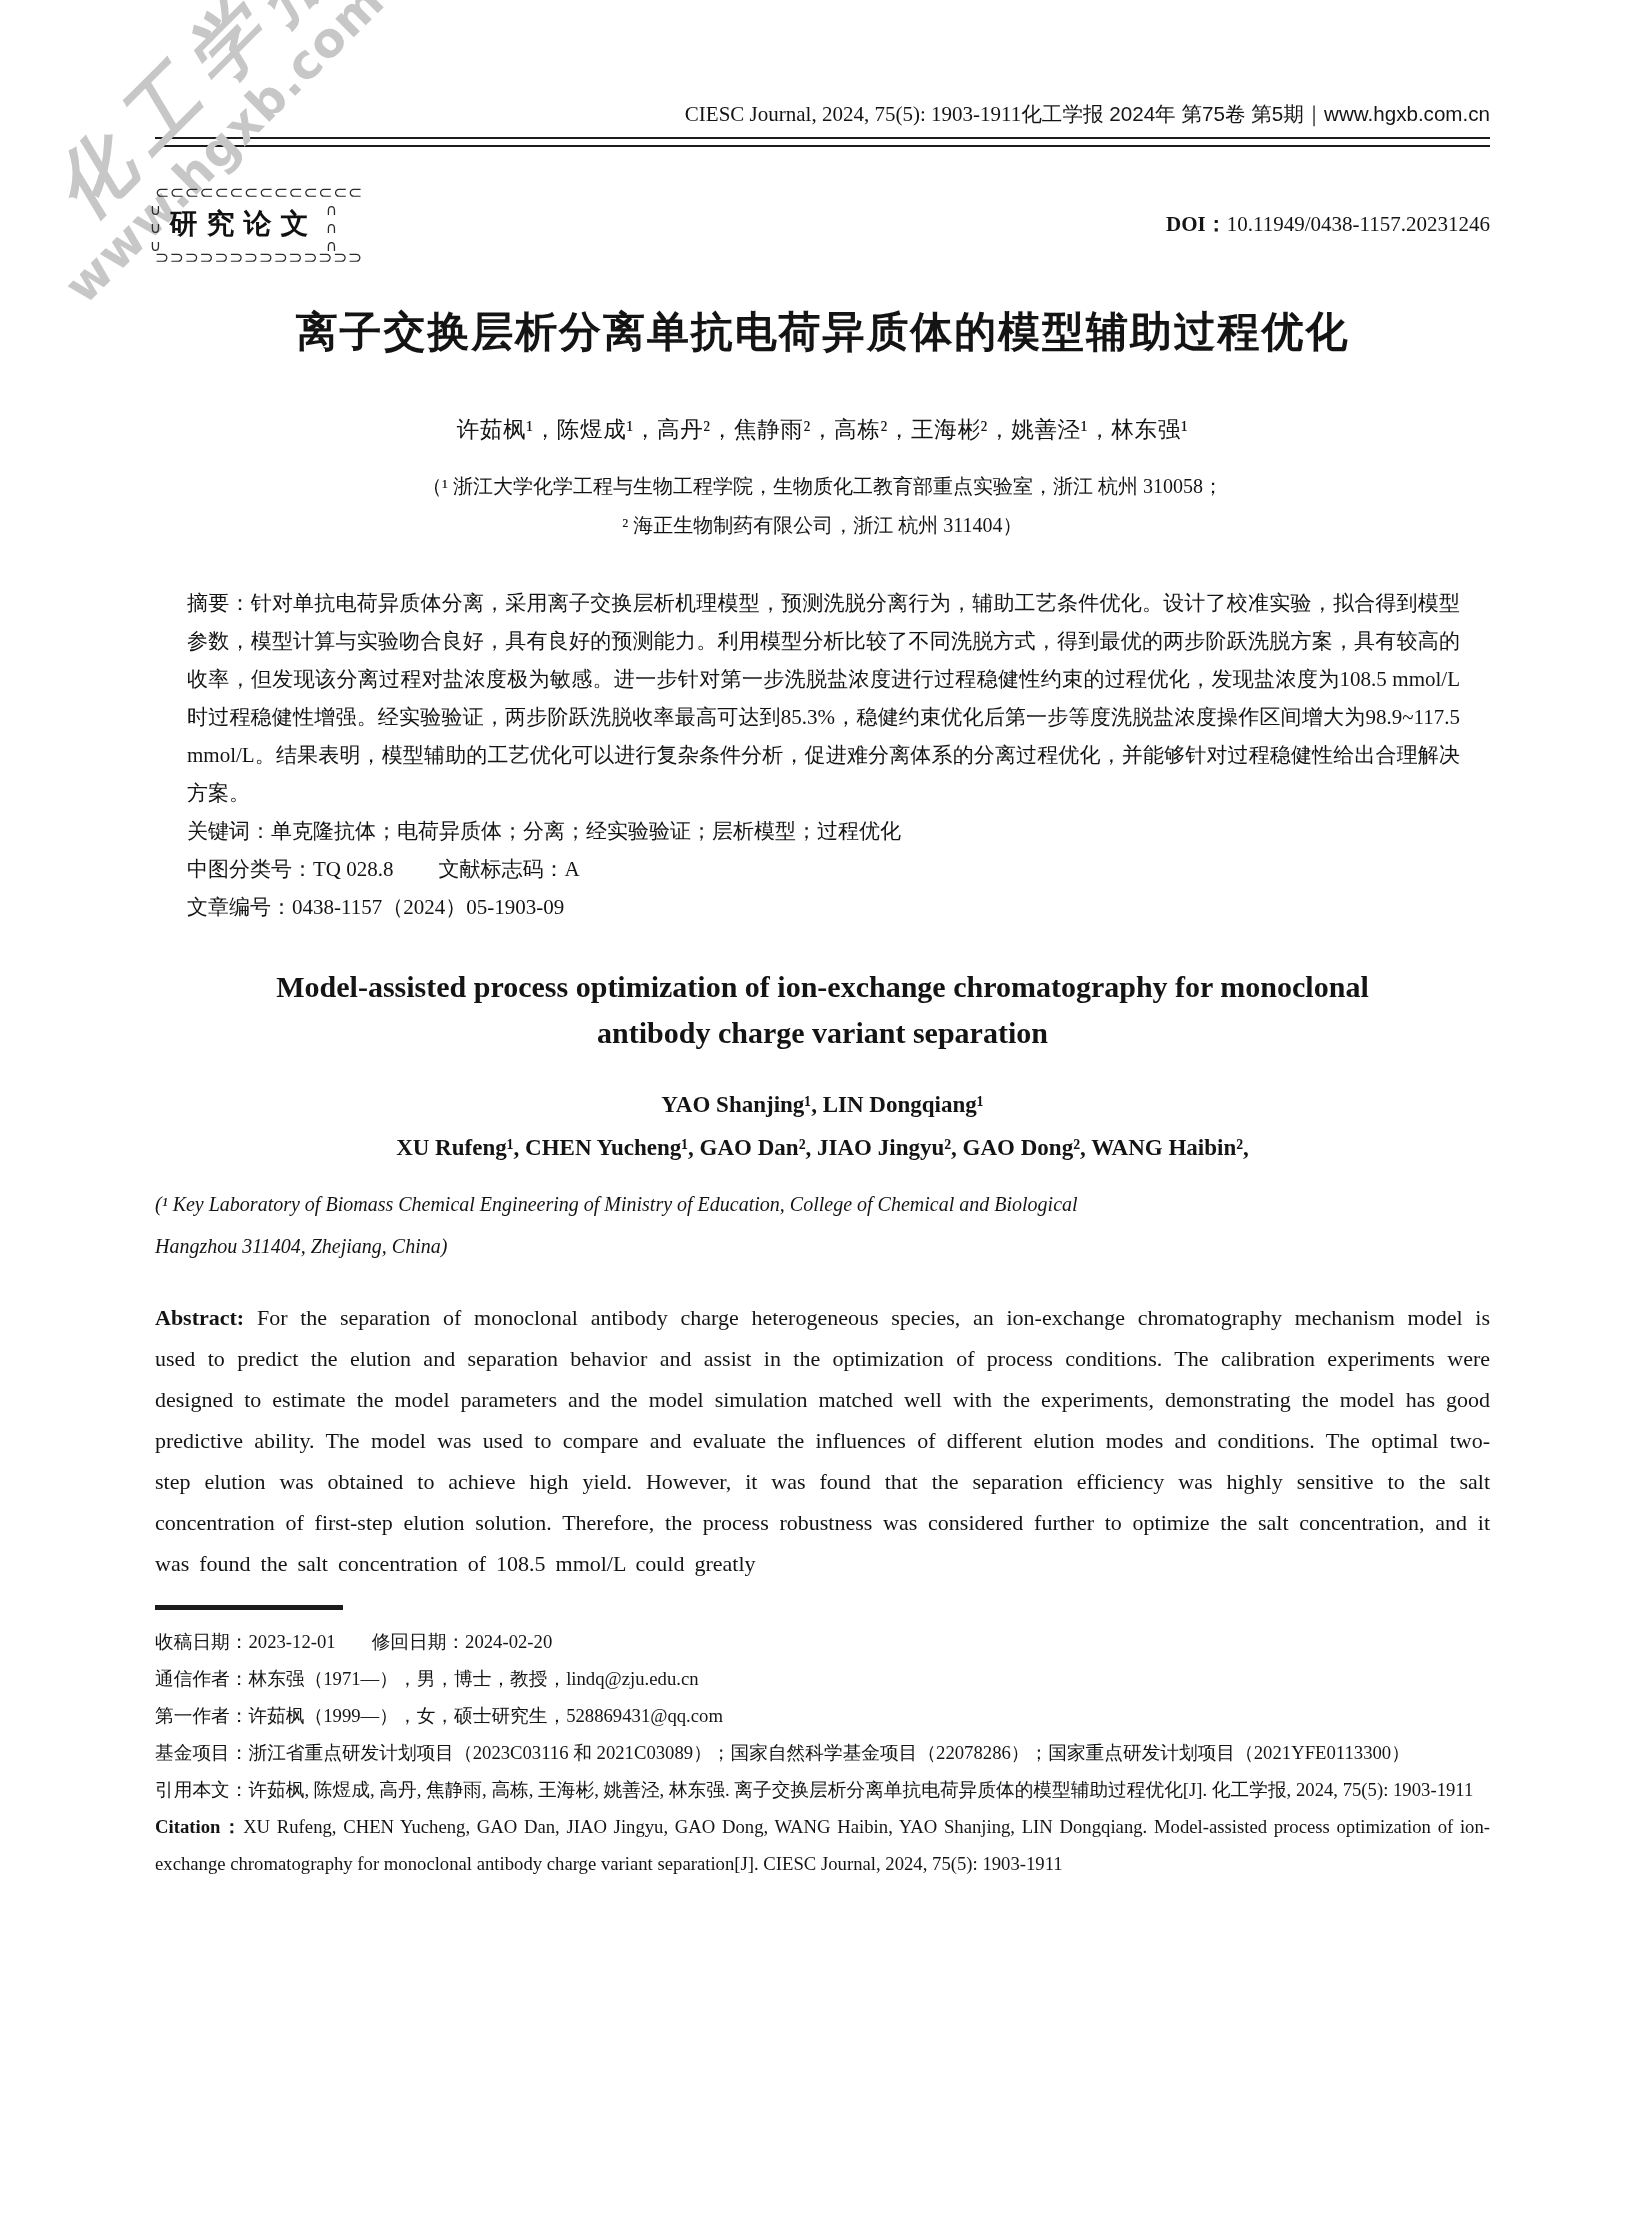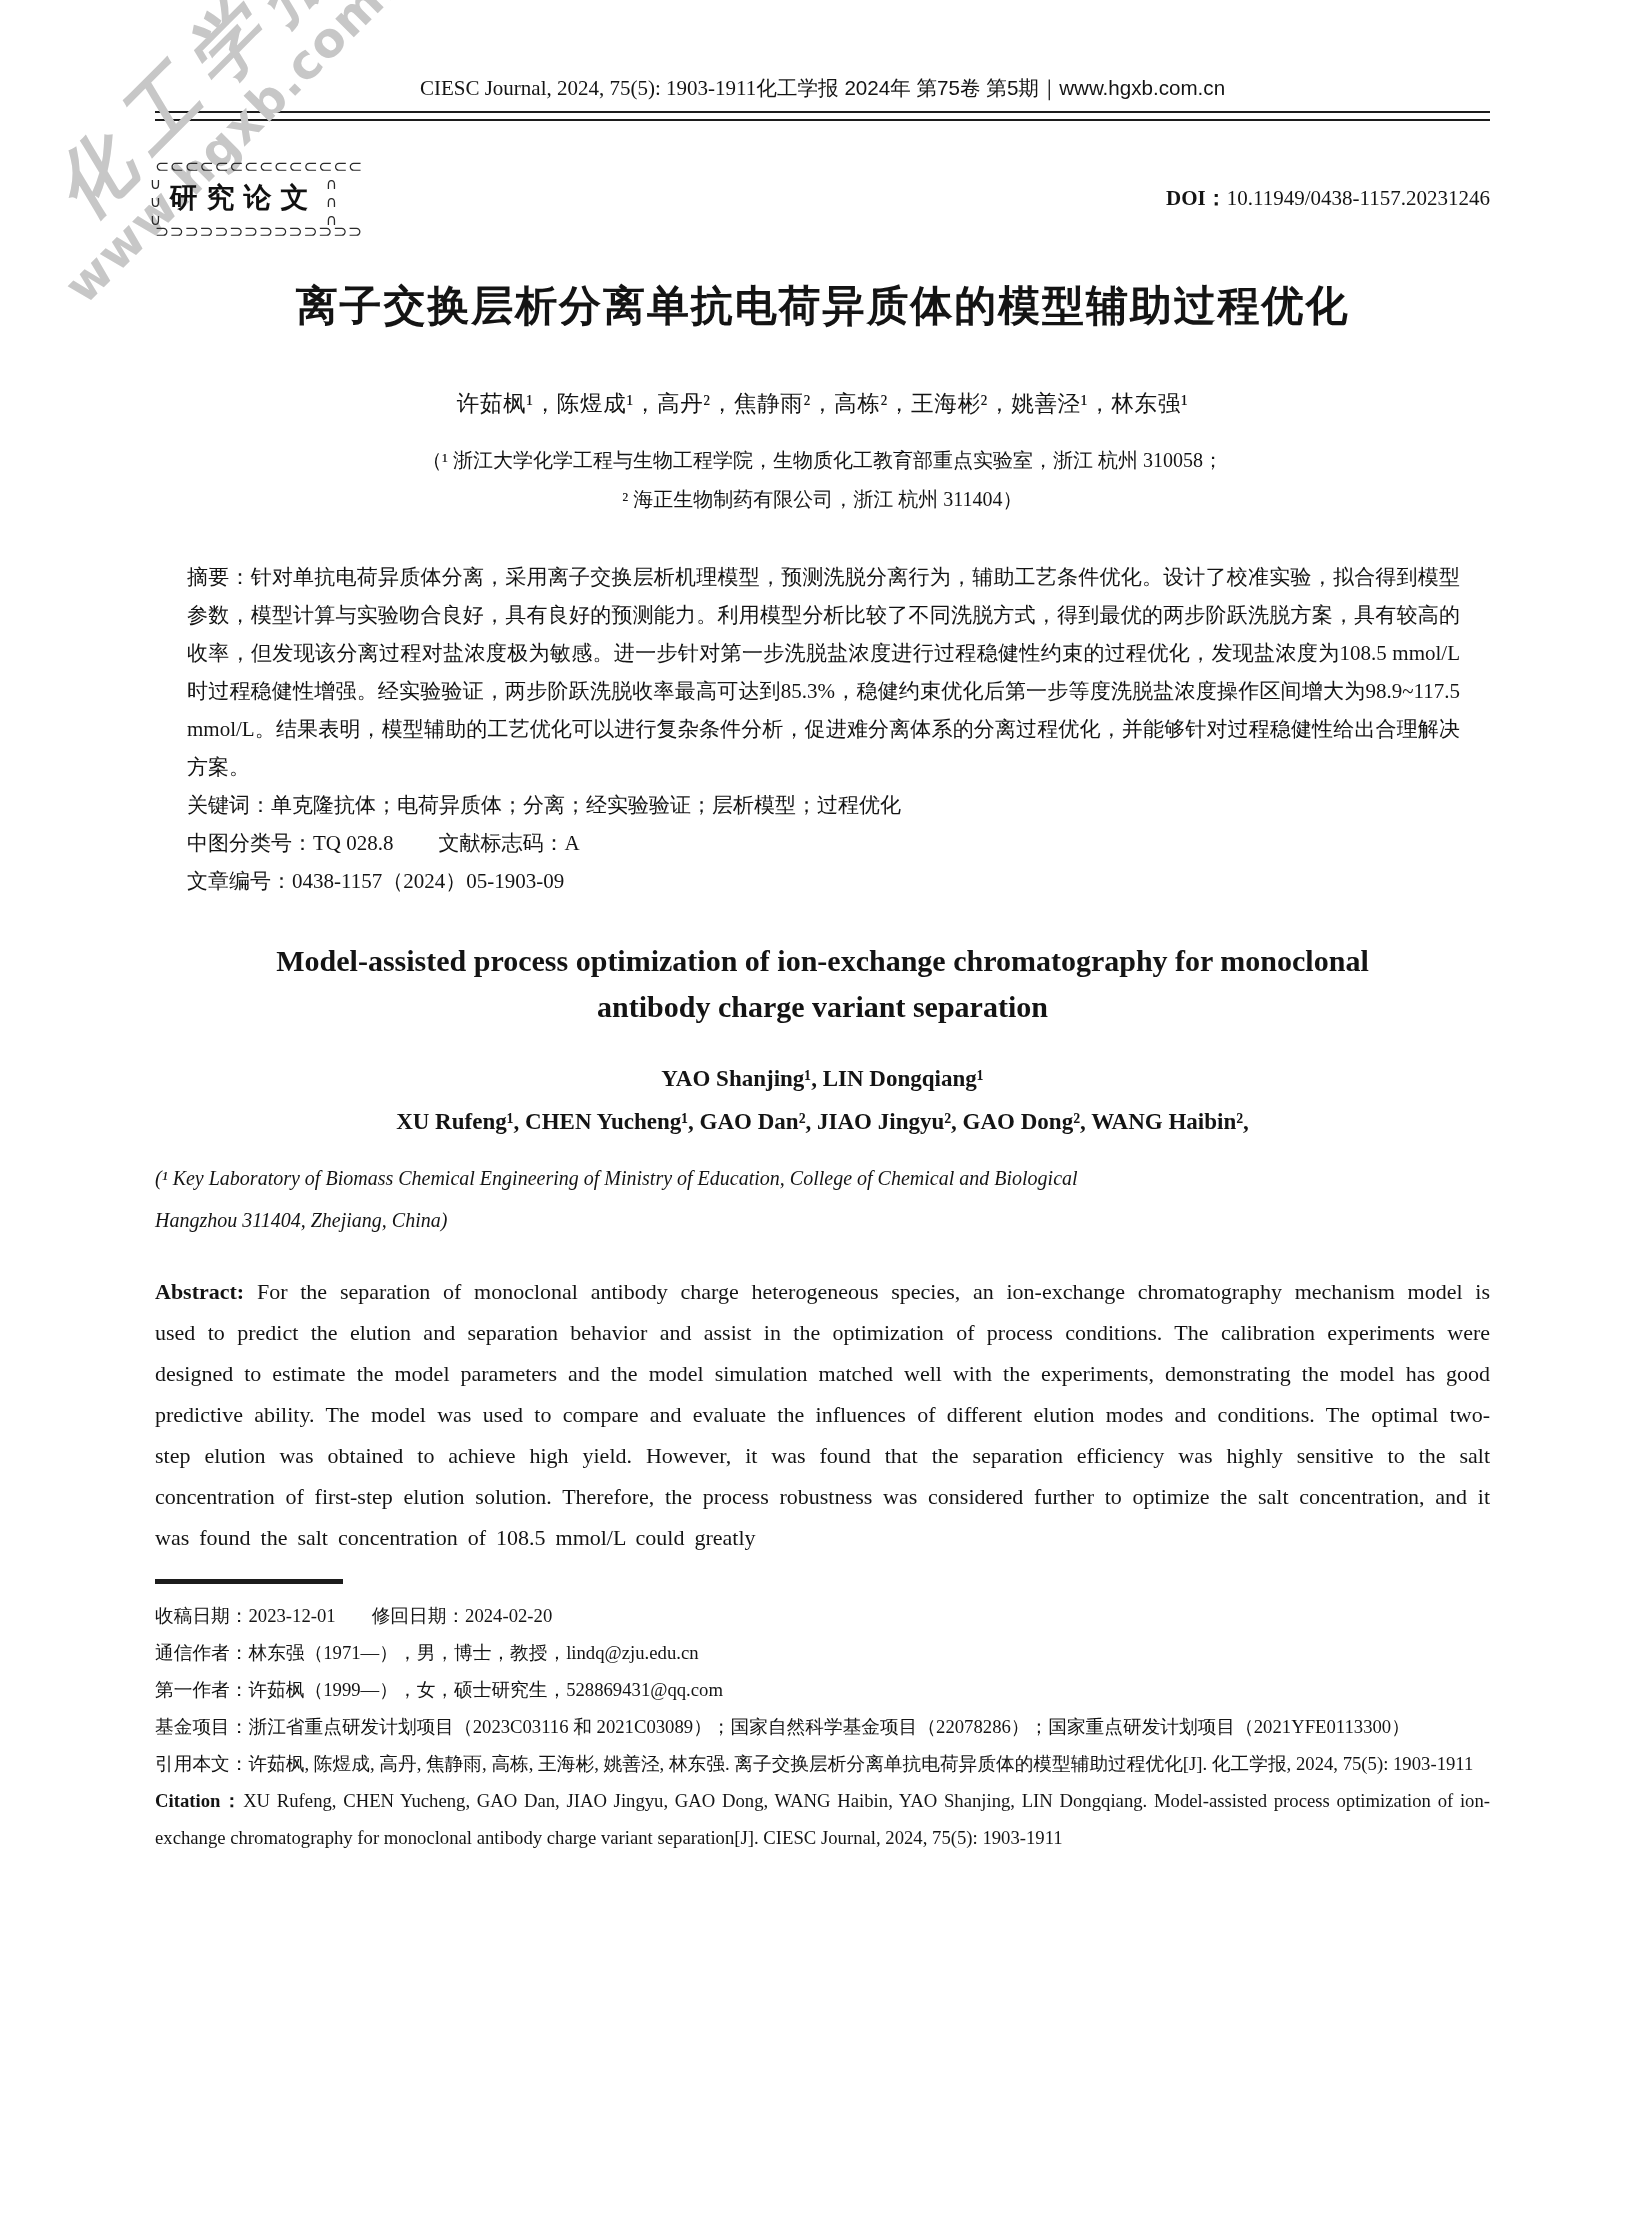--- a/index.html
+++ b/index.html
@@ -28,22 +28,22 @@
     font-family:"Liberation Serif", serif;
     font-style:italic; font-weight:bold;
     font-size:76px; letter-spacing:17px; line-height:77px;
   }
   .watermark .wm2 {
     font-family:"DejaVu Sans", sans-serif;
     font-weight:bold; font-size:48px; line-height:58px; letter-spacing:1.3px;
   }
   
   .header {
-    padding-top:74px;
-    display:flex; justify-content:center; align-items:baseline;
+    padding-top:100px;
+    display:flex; justify-content:flex-end; align-items:baseline;
     font-size:21px;
     position:relative; z-index:2;
   }
   .header .hdr-right { font-family:"Liberation Sans", sans-serif; font-size:20.6px; }
   .rule { margin-top:9px; height:6.4px; border-top:2.6px solid #1c1c1c; border-bottom:2.6px solid #1c1c1c; }
   
   .badge-row { margin-top:45px; display:flex; justify-content:space-between; align-items:center; position:relative; z-index:2; }
   .badge {
     position:relative;
     width:177px; height:64px;

